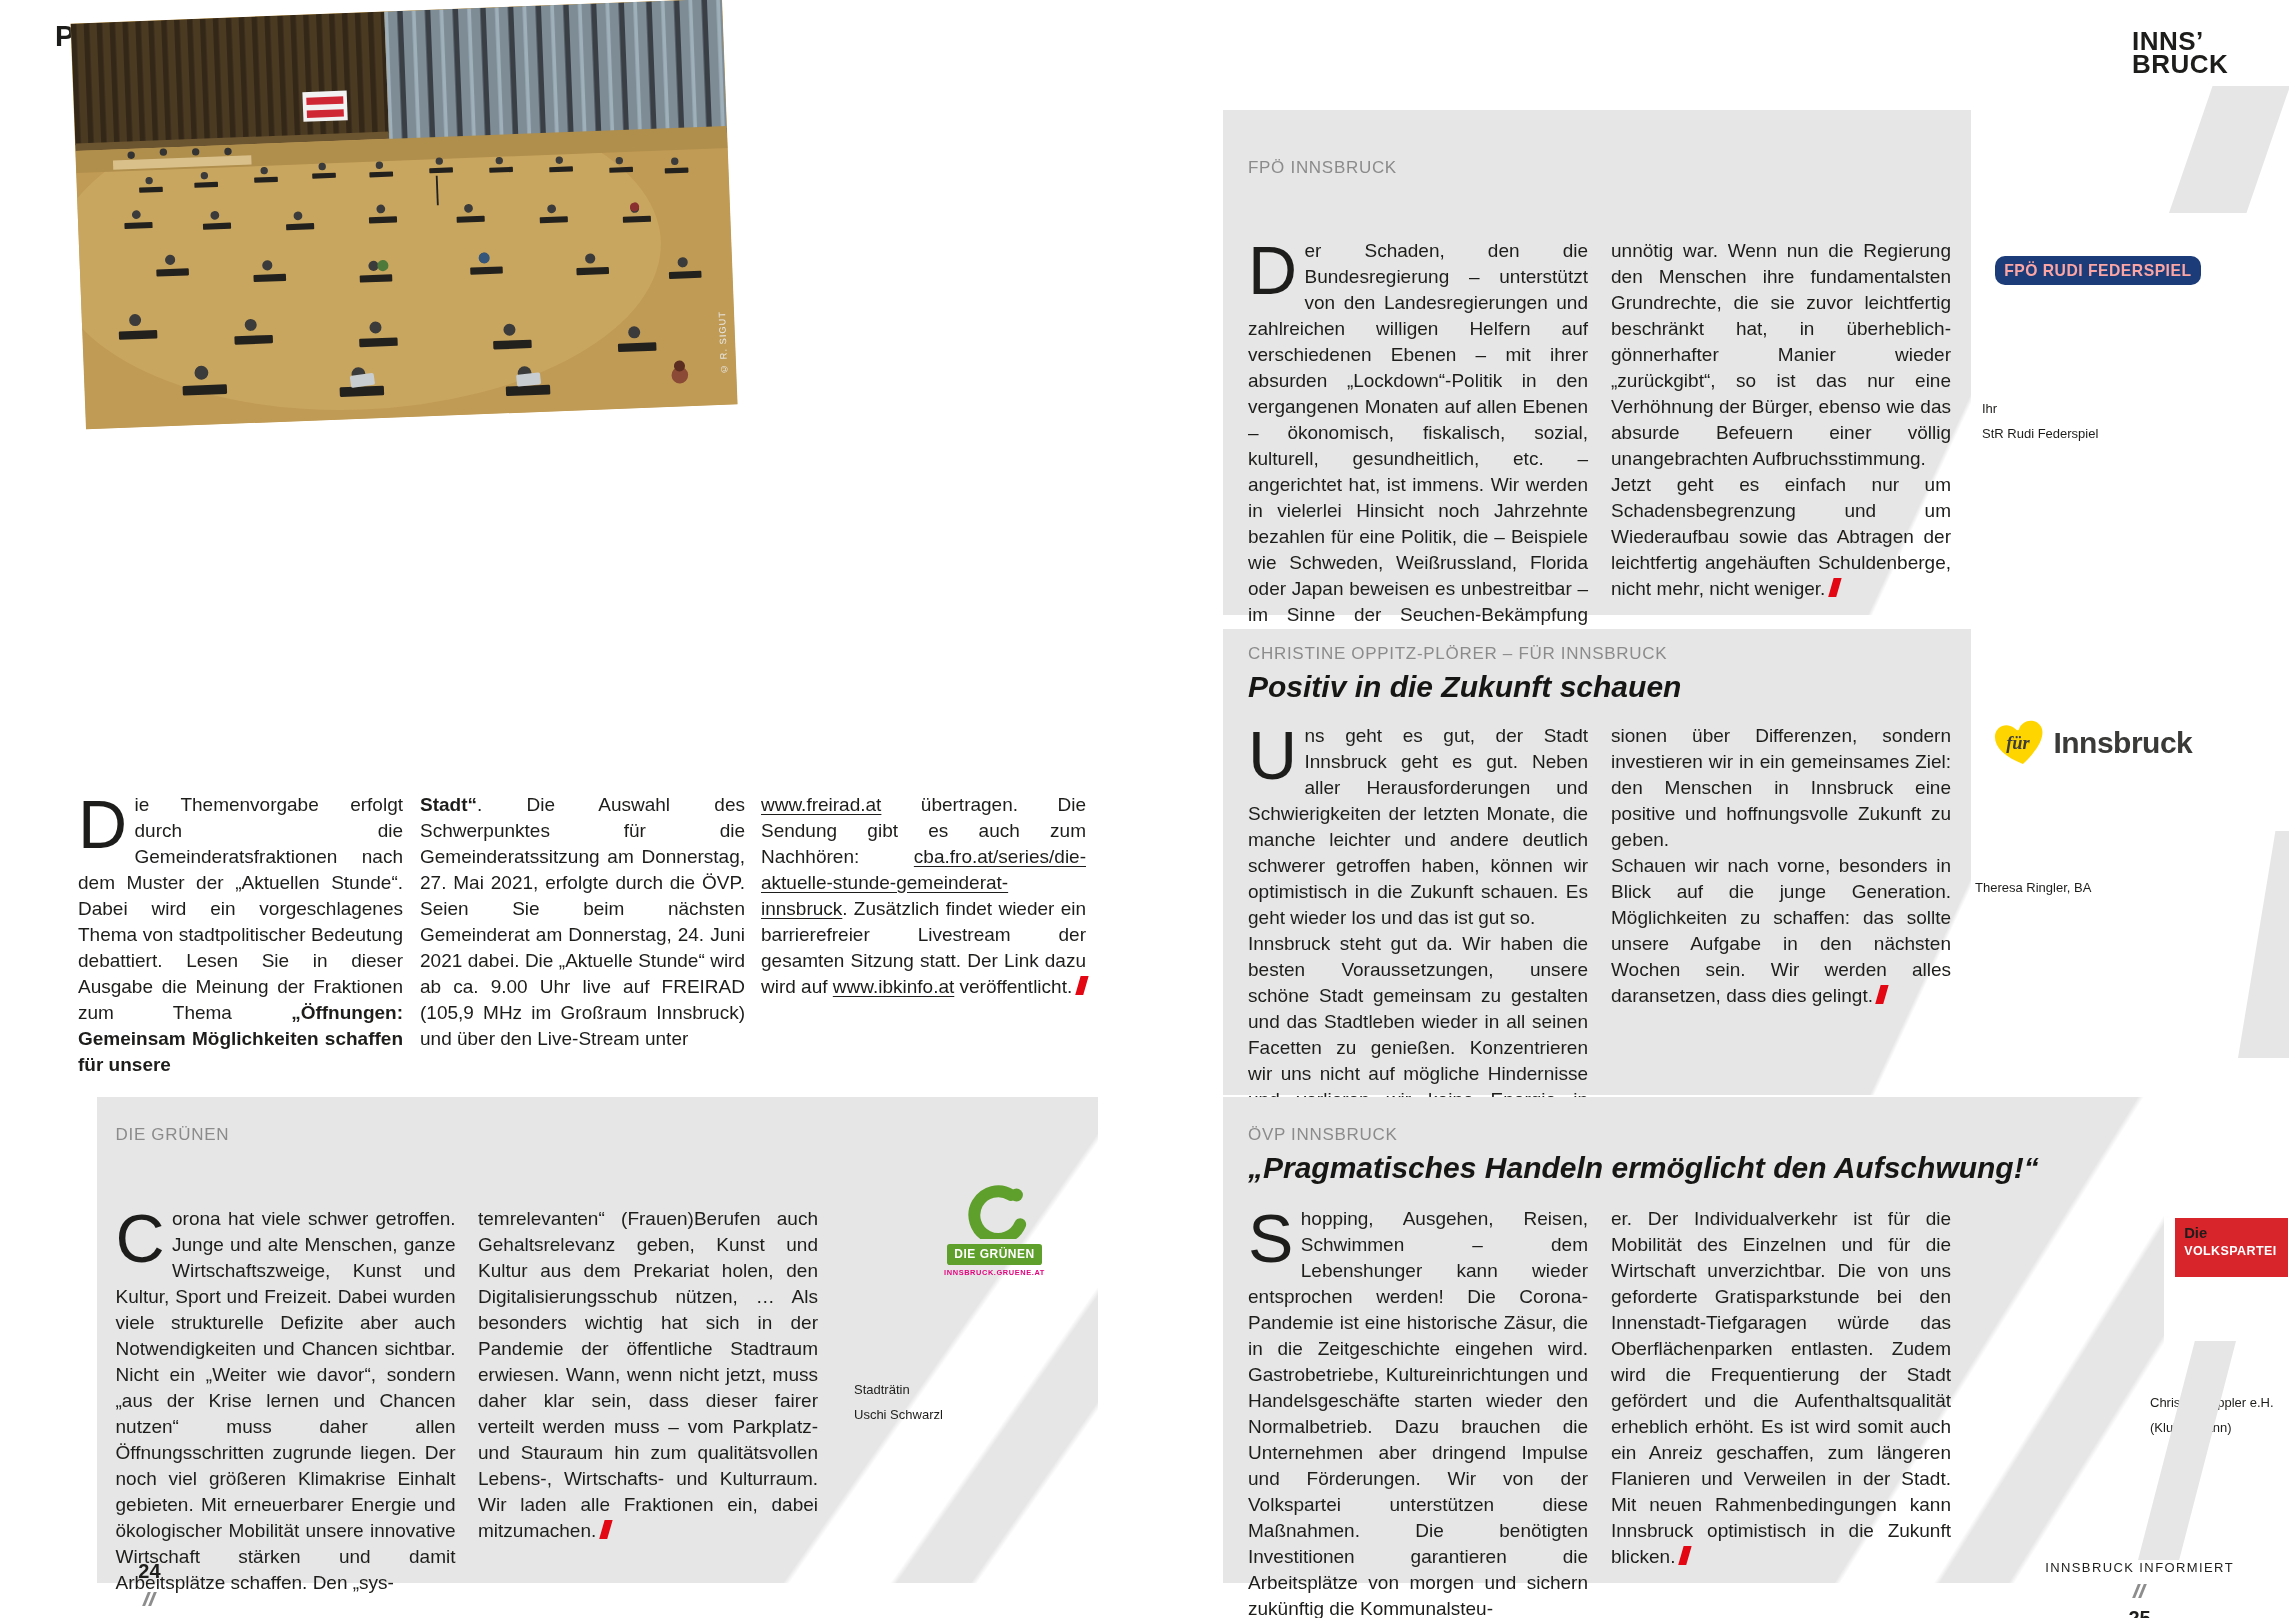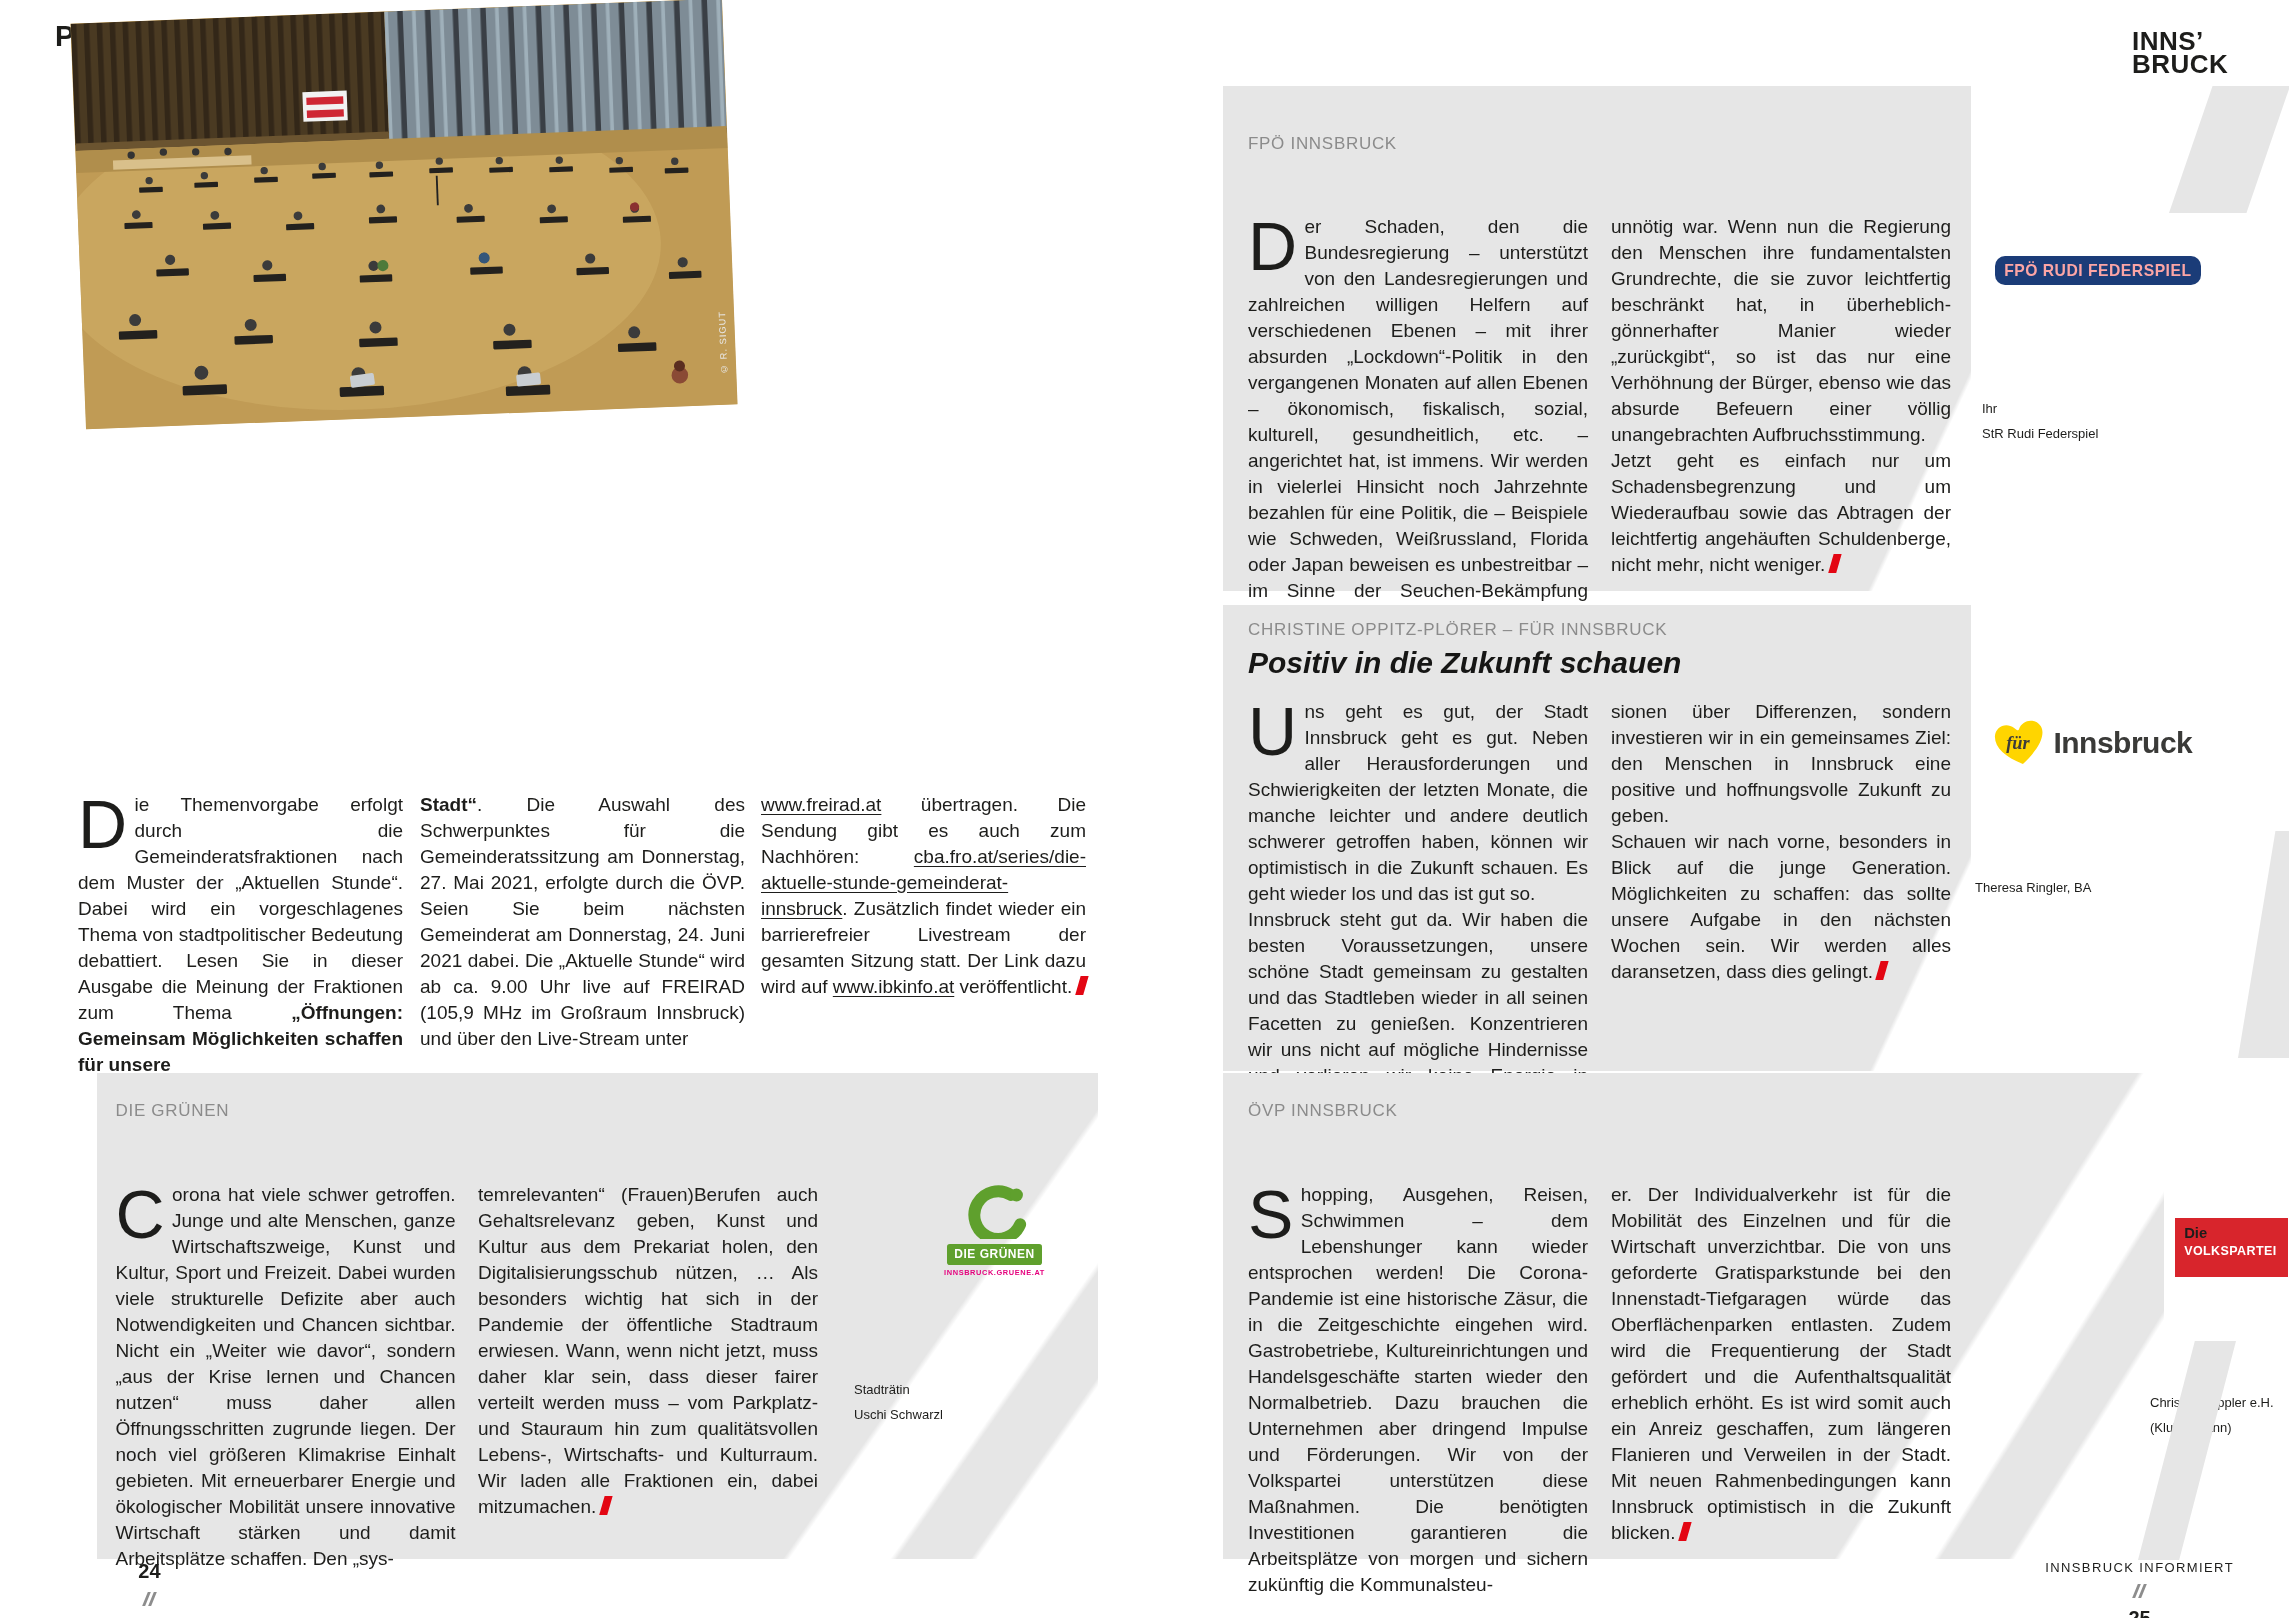--- a/index.html
+++ b/index.html
@@ -18,21 +18,21 @@
             color:#717275;letter-spacing:-0.9px;}
   .bodycol{position:absolute;width:325px;font-size:19px;line-height:26px;text-align:justify;
            white-space:pre-line;hyphens:auto;}
   .c1{left:78px;top:792px;}  .c2{left:420px;top:792px;}  .c3{left:761px;top:792px;}
   .dc{float:left;font-size:68px;line-height:52px;padding:5.5px 7.4px 0 0;}
   .b{font-weight:bold;}
   .lnk{text-decoration:underline;text-underline-offset:2.8px;color:inherit;}
   .endmark{display:inline-block;width:8.3px;height:18.5px;background:#e30613;transform:skewX(-16deg);
            margin-left:5.5px;vertical-align:-1.8px;}
   
-  .box{position:absolute;}
+  .box{position:absolute;margin-top:24px;}
   .box-fpoe{left:1223px;top:86px;width:748px;height:505px;
       background:linear-gradient(115deg,#e6e6e6 89.5%,#ffffff 90%);}
   .box-fuer{left:1223px;top:605px;width:748px;height:466px;
       background:linear-gradient(115deg,#e6e6e6 89.5%,#ffffff 90%);}
   .box-gruene{left:97px;top:1073px;width:1001px;height:486px;
       background:linear-gradient(125deg,#e6e6e6 76.5%,#ffffff 77%,#ffffff 84.5%,#e6e6e6 85%,#e6e6e6 90.5%,#ffffff 91%);}
   .box-oevp{left:1223px;top:1073px;width:941px;height:486px;
       background:linear-gradient(122deg,#e6e6e6 73.5%,#ffffff 74%,#ffffff 81.5%,#e6e6e6 82%,#e6e6e6 87.5%,#ffffff 88%);}
   .kicker{position:absolute;font-size:17px;letter-spacing:0.7px;color:#8b8b8b;}
   .title{position:absolute;font-size:30px;font-weight:bold;font-style:italic;color:#161615;}
@@ -199,20 +199,21 @@
     <div class="gruene-label">DIE GRÜNEN</div>
     <div class="gruene-sub">INNSBRUCK.GRUENE.AT</div>
   </div>
   <div class="sig" style="left:854px;top:1346px;">
     <div>Stadträtin</div>
     <div>Uschi Schwarzl</div>
   </div>
 
   <div class="box box-oevp">
     <div class="kicker" style="left:25px;top:28px;">ÖVP INNSBRUCK</div>
+    <div class="title" style="left:25px;top:54px;">„Pragmatisches Handeln ermöglicht den Aufschwung!“</div>
     <div class="pcol" style="left:25px;top:109px;"><span class="dc">S</span><span>hopping, Ausgehen, Reisen, Schwimmen – dem Lebenshunger kann wieder entsprochen werden! Die Corona-Pandemie ist eine historische Zäsur, die in die Zeitgeschichte eingehen wird. Gastrobetriebe, Kultureinrichtungen und Handelsgeschäfte starten wieder den Normalbetrieb. Dazu brauchen die Unternehmen aber dringend Impulse und Förderungen. Wir von der Volkspartei unterstützen diese Maßnahmen. Die benötigten Investitionen garantieren die Arbeitsplätze von morgen und sichern zukünftig die Kommunalsteu-</span></div>
     <div class="pcol" style="left:388px;top:109px;"><span>er. Der Individualverkehr ist für die Mobilität des Einzelnen und für die Wirtschaft unverzichtbar. Die von uns geforderte Gratisparkstunde bei den Innenstadt-Tiefgaragen würde das Oberflächenparken entlasten. Zudem wird die Frequentierung der Stadt gefördert und die Aufenthaltsqualität erheblich erhöht. Es ist wird somit auch ein Anreiz geschaffen, zum längeren Flanieren und Verweilen in der Stadt. Mit neuen Rahmenbedingungen kann Innsbruck optimistisch in die Zukunft blicken.</span><span class="endmark"></span></div>
   </div>
   <div class="oevp-logo">
     <div class="oevp-die">Die</div>
     <div class="oevp-vp">VOLKSPARTEI</div>
   </div>
   <div class="sig" style="left:2150px;top:1359px;">
     <div>Christoph Appler e.H.</div>
     <div>(Klubobmann)</div>

